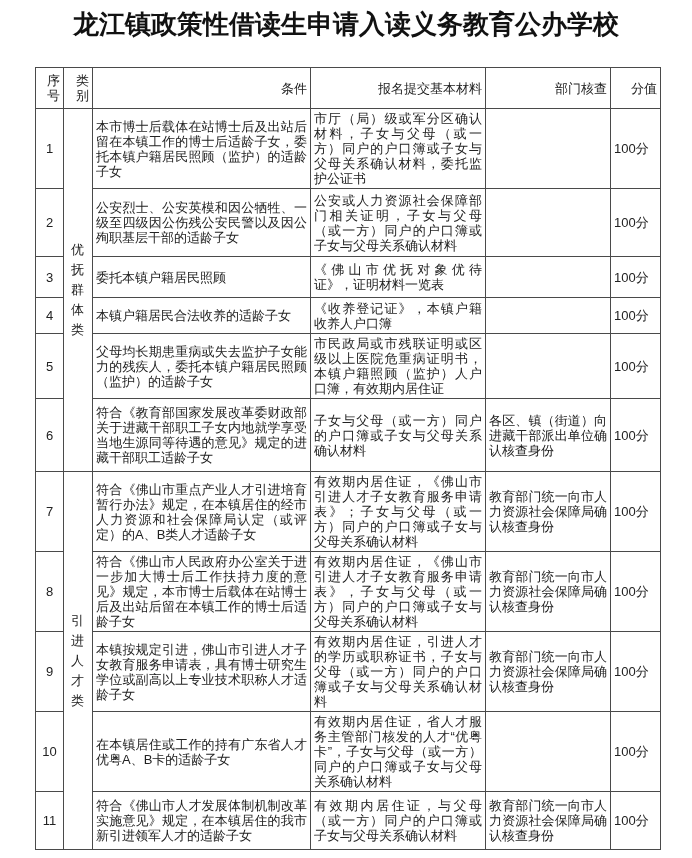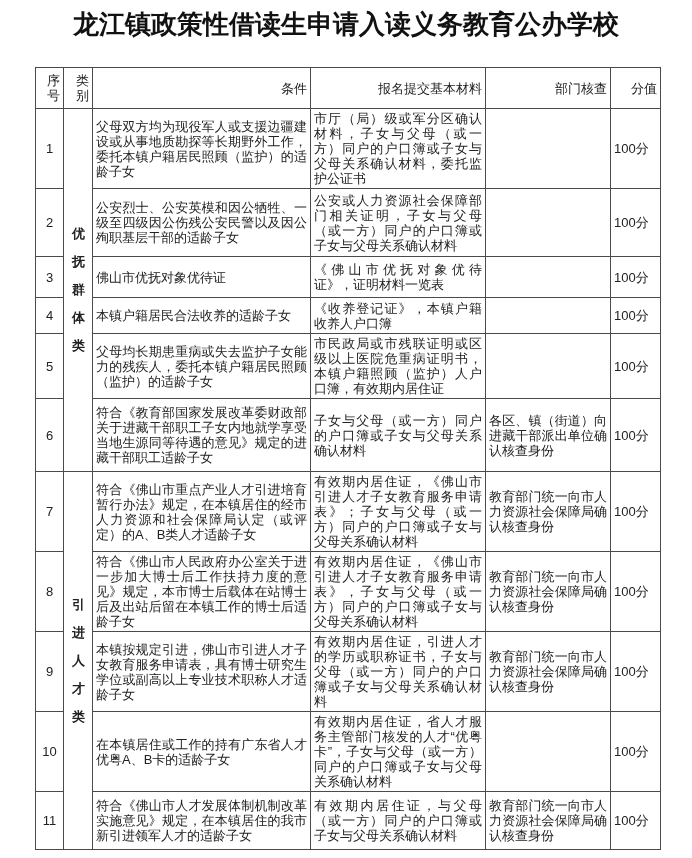--- a/index.html
+++ b/index.html
@@ -35,23 +35,22 @@
     font-weight: normal;
     overflow: hidden;
   }
   .main-table th { text-align: right; }
   .cell-num { text-align: center; padding: 0 1px; }
   .cell-cat { text-align: center; padding: 0; }
   .cell-cat .vtext {
     display: inline-block;
     width: 14px;
     word-break: break-all;
-    line-height: 28px;
-    text-align: right;
-    font-weight: bold;
+    line-height: 20px;
+    text-align: left;
   }
   .cell-text { text-align: justify; }
   .cell-score { white-space: nowrap; padding: 0 1px; }
 </style>
 </head>
 <body>
 
 <div class="page">
 
   <div class="doc-title">
@@ -73,37 +72,37 @@
         <th>类别</th>
         <th>条件</th>
         <th>报名提交基本材料</th>
         <th>部门核查</th>
         <th>分值</th>
       </tr>
 
       <tr style="height:65px">
         <td class="cell-num">1</td>
         <td class="cell-cat" rowspan="6"><span class="vtext">优抚群体类</span></td>
-        <td class="cell-text">父母双方均为现役军人或支援边疆建设或从事地质勘探等长期野外工作，委托本镇户籍居民照顾（监护）的适龄子女</td>
+        <td class="cell-text">本市博士后载体在站博士后及出站后留在本镇工作的博士后适龄子女，委托本镇户籍居民照顾（监护）的适龄子女</td>
         <td class="cell-text">市厅（局）级或军分区确认材料，子女与父母（或一方）同户的户口簿或子女与父母关系确认材料，委托监护公证书</td>
         <td class="cell-text"></td>
         <td class="cell-score">100分</td>
       </tr>
 
       <tr style="height:68px">
         <td class="cell-num">2</td>
         <td class="cell-text">公安烈士、公安英模和因公牺牲、一级至四级因公伤残公安民警以及因公殉职基层干部的适龄子女</td>
         <td class="cell-text">公安或人力资源社会保障部门相关证明，子女与父母（或一方）同户的户口簿或子女与父母关系确认材料</td>
         <td class="cell-text"></td>
         <td class="cell-score">100分</td>
       </tr>
 
       <tr style="height:41px">
         <td class="cell-num">3</td>
-        <td class="cell-text">佛山市优抚对象优待证</td>
+        <td class="cell-text">委托本镇户籍居民照顾</td>
         <td class="cell-text">《佛山市优抚对象优待证》，证明材料一览表</td>
         <td class="cell-text"></td>
         <td class="cell-score">100分</td>
       </tr>
 
       <tr style="height:36px">
         <td class="cell-num">4</td>
         <td class="cell-text">本镇户籍居民合法收养的适龄子女</td>
         <td class="cell-text">《收养登记证》，本镇户籍收养人户口簿</td>
         <td class="cell-text"></td>

